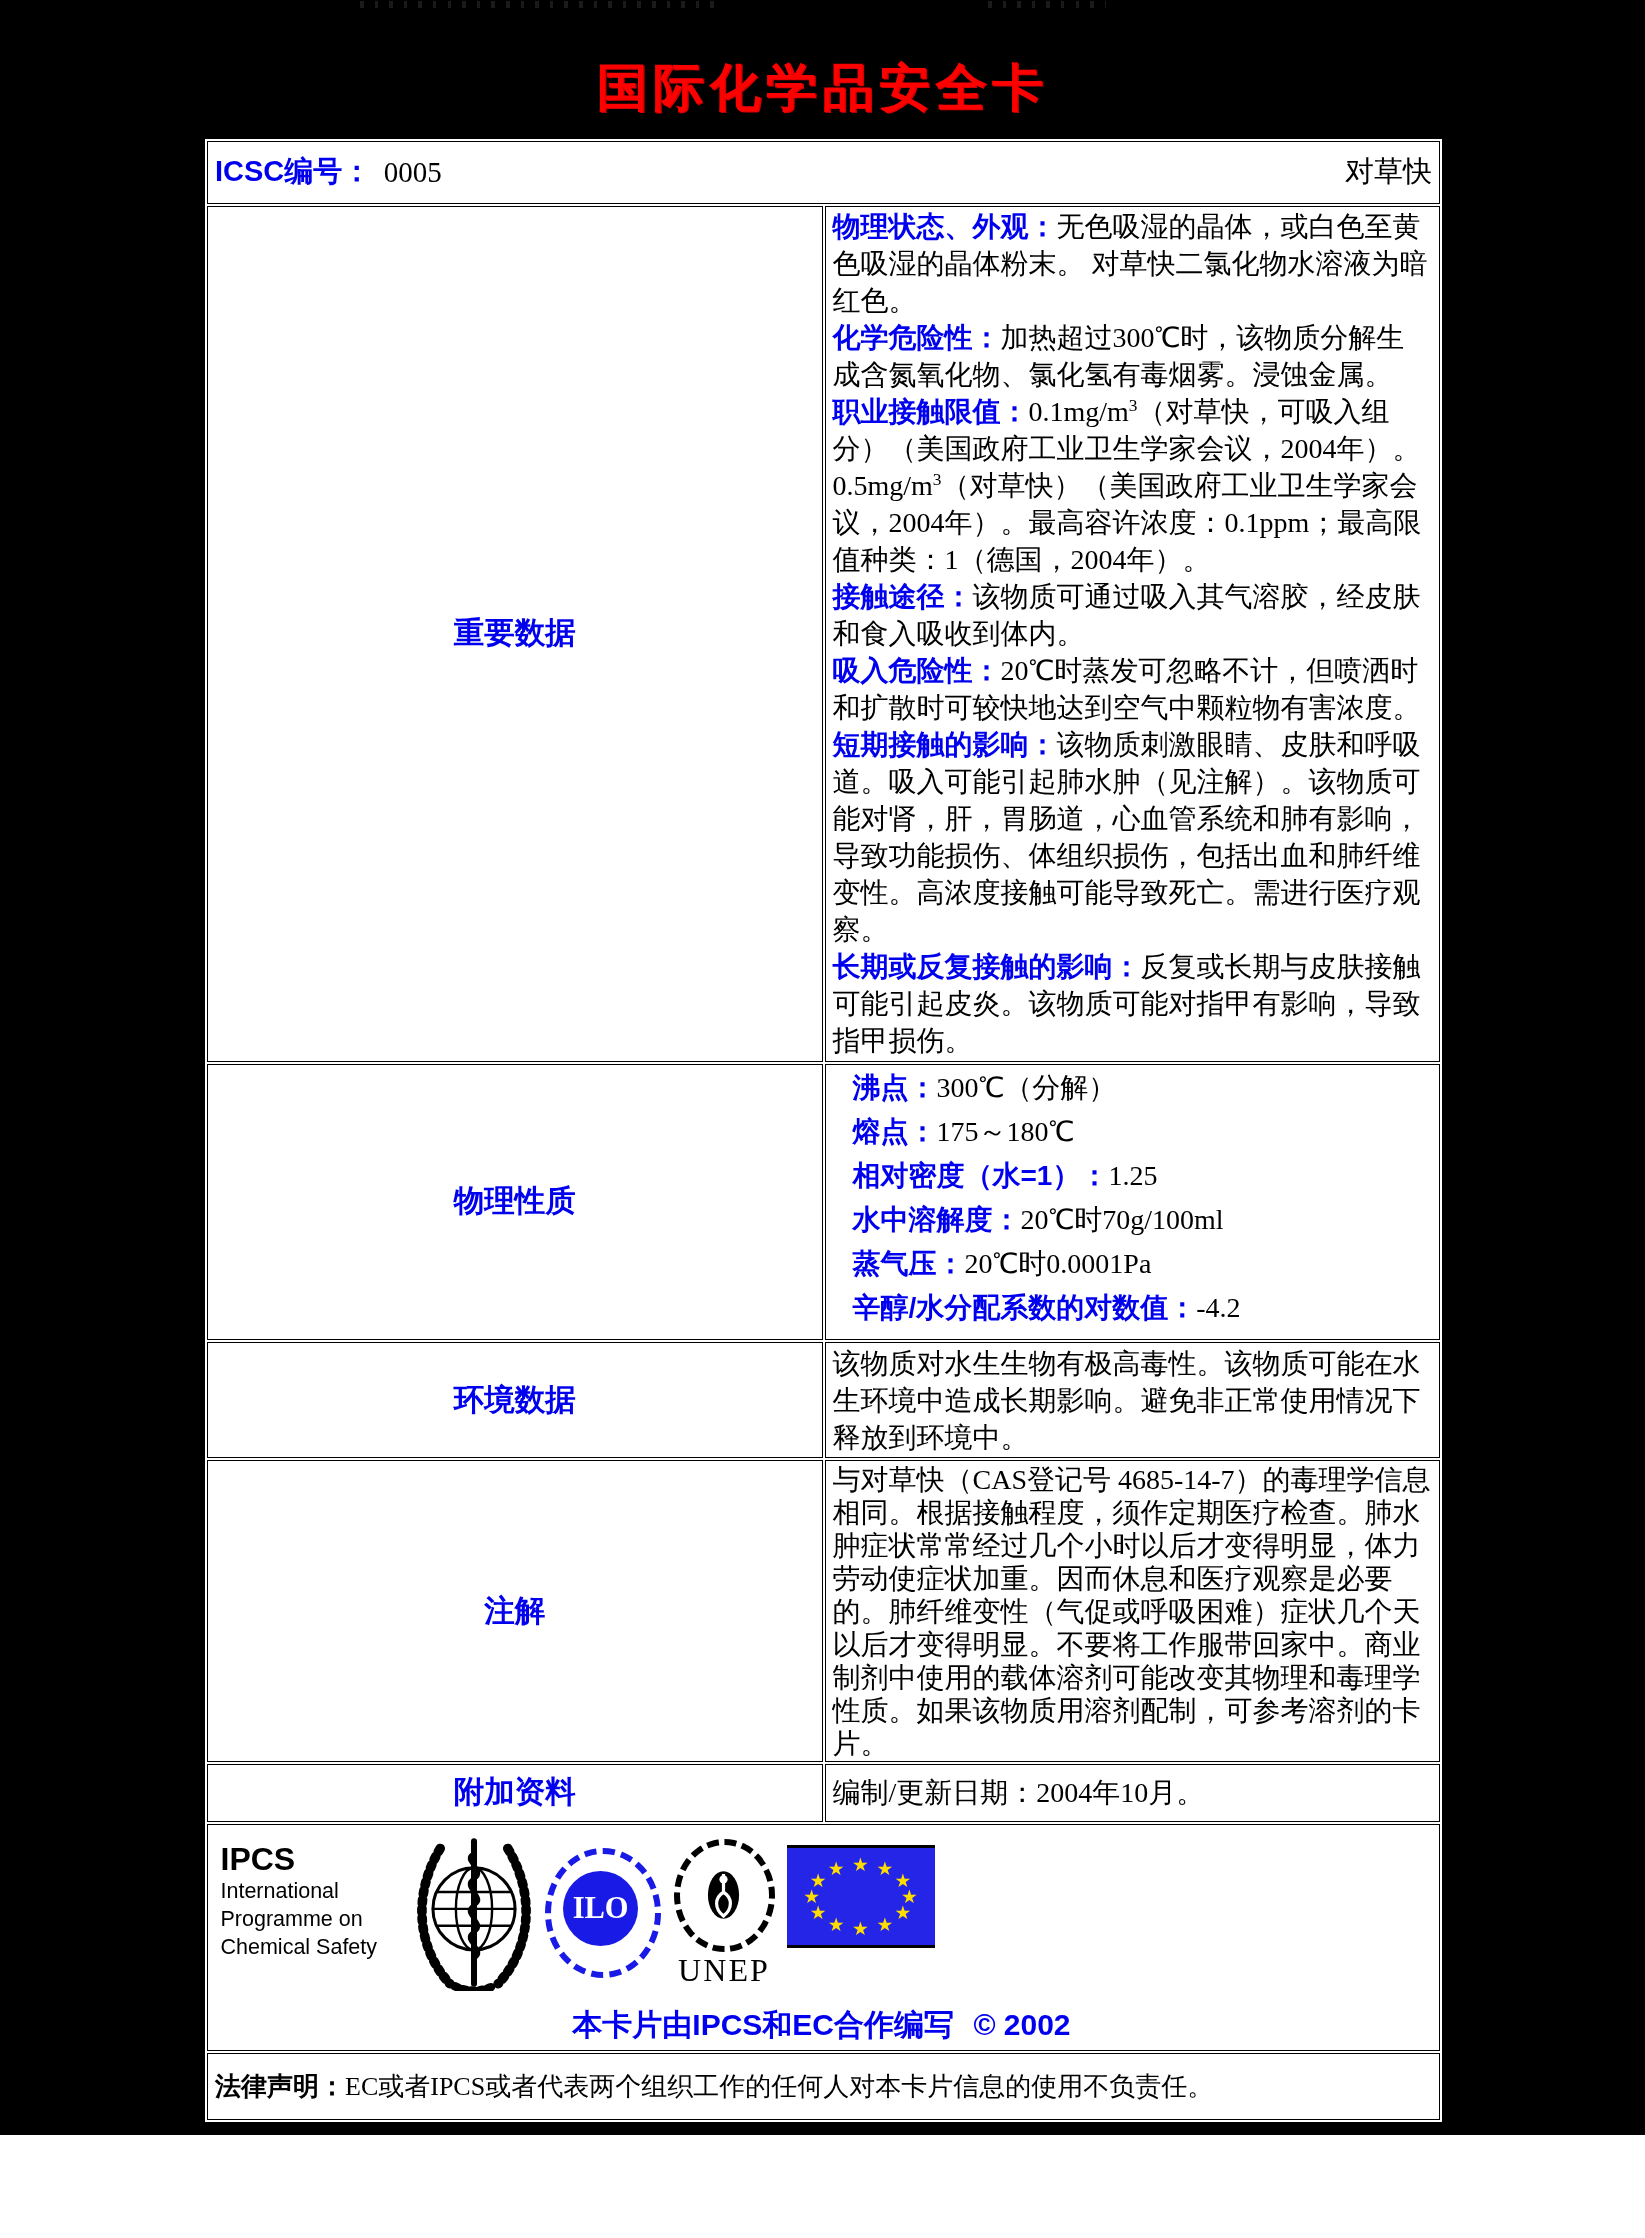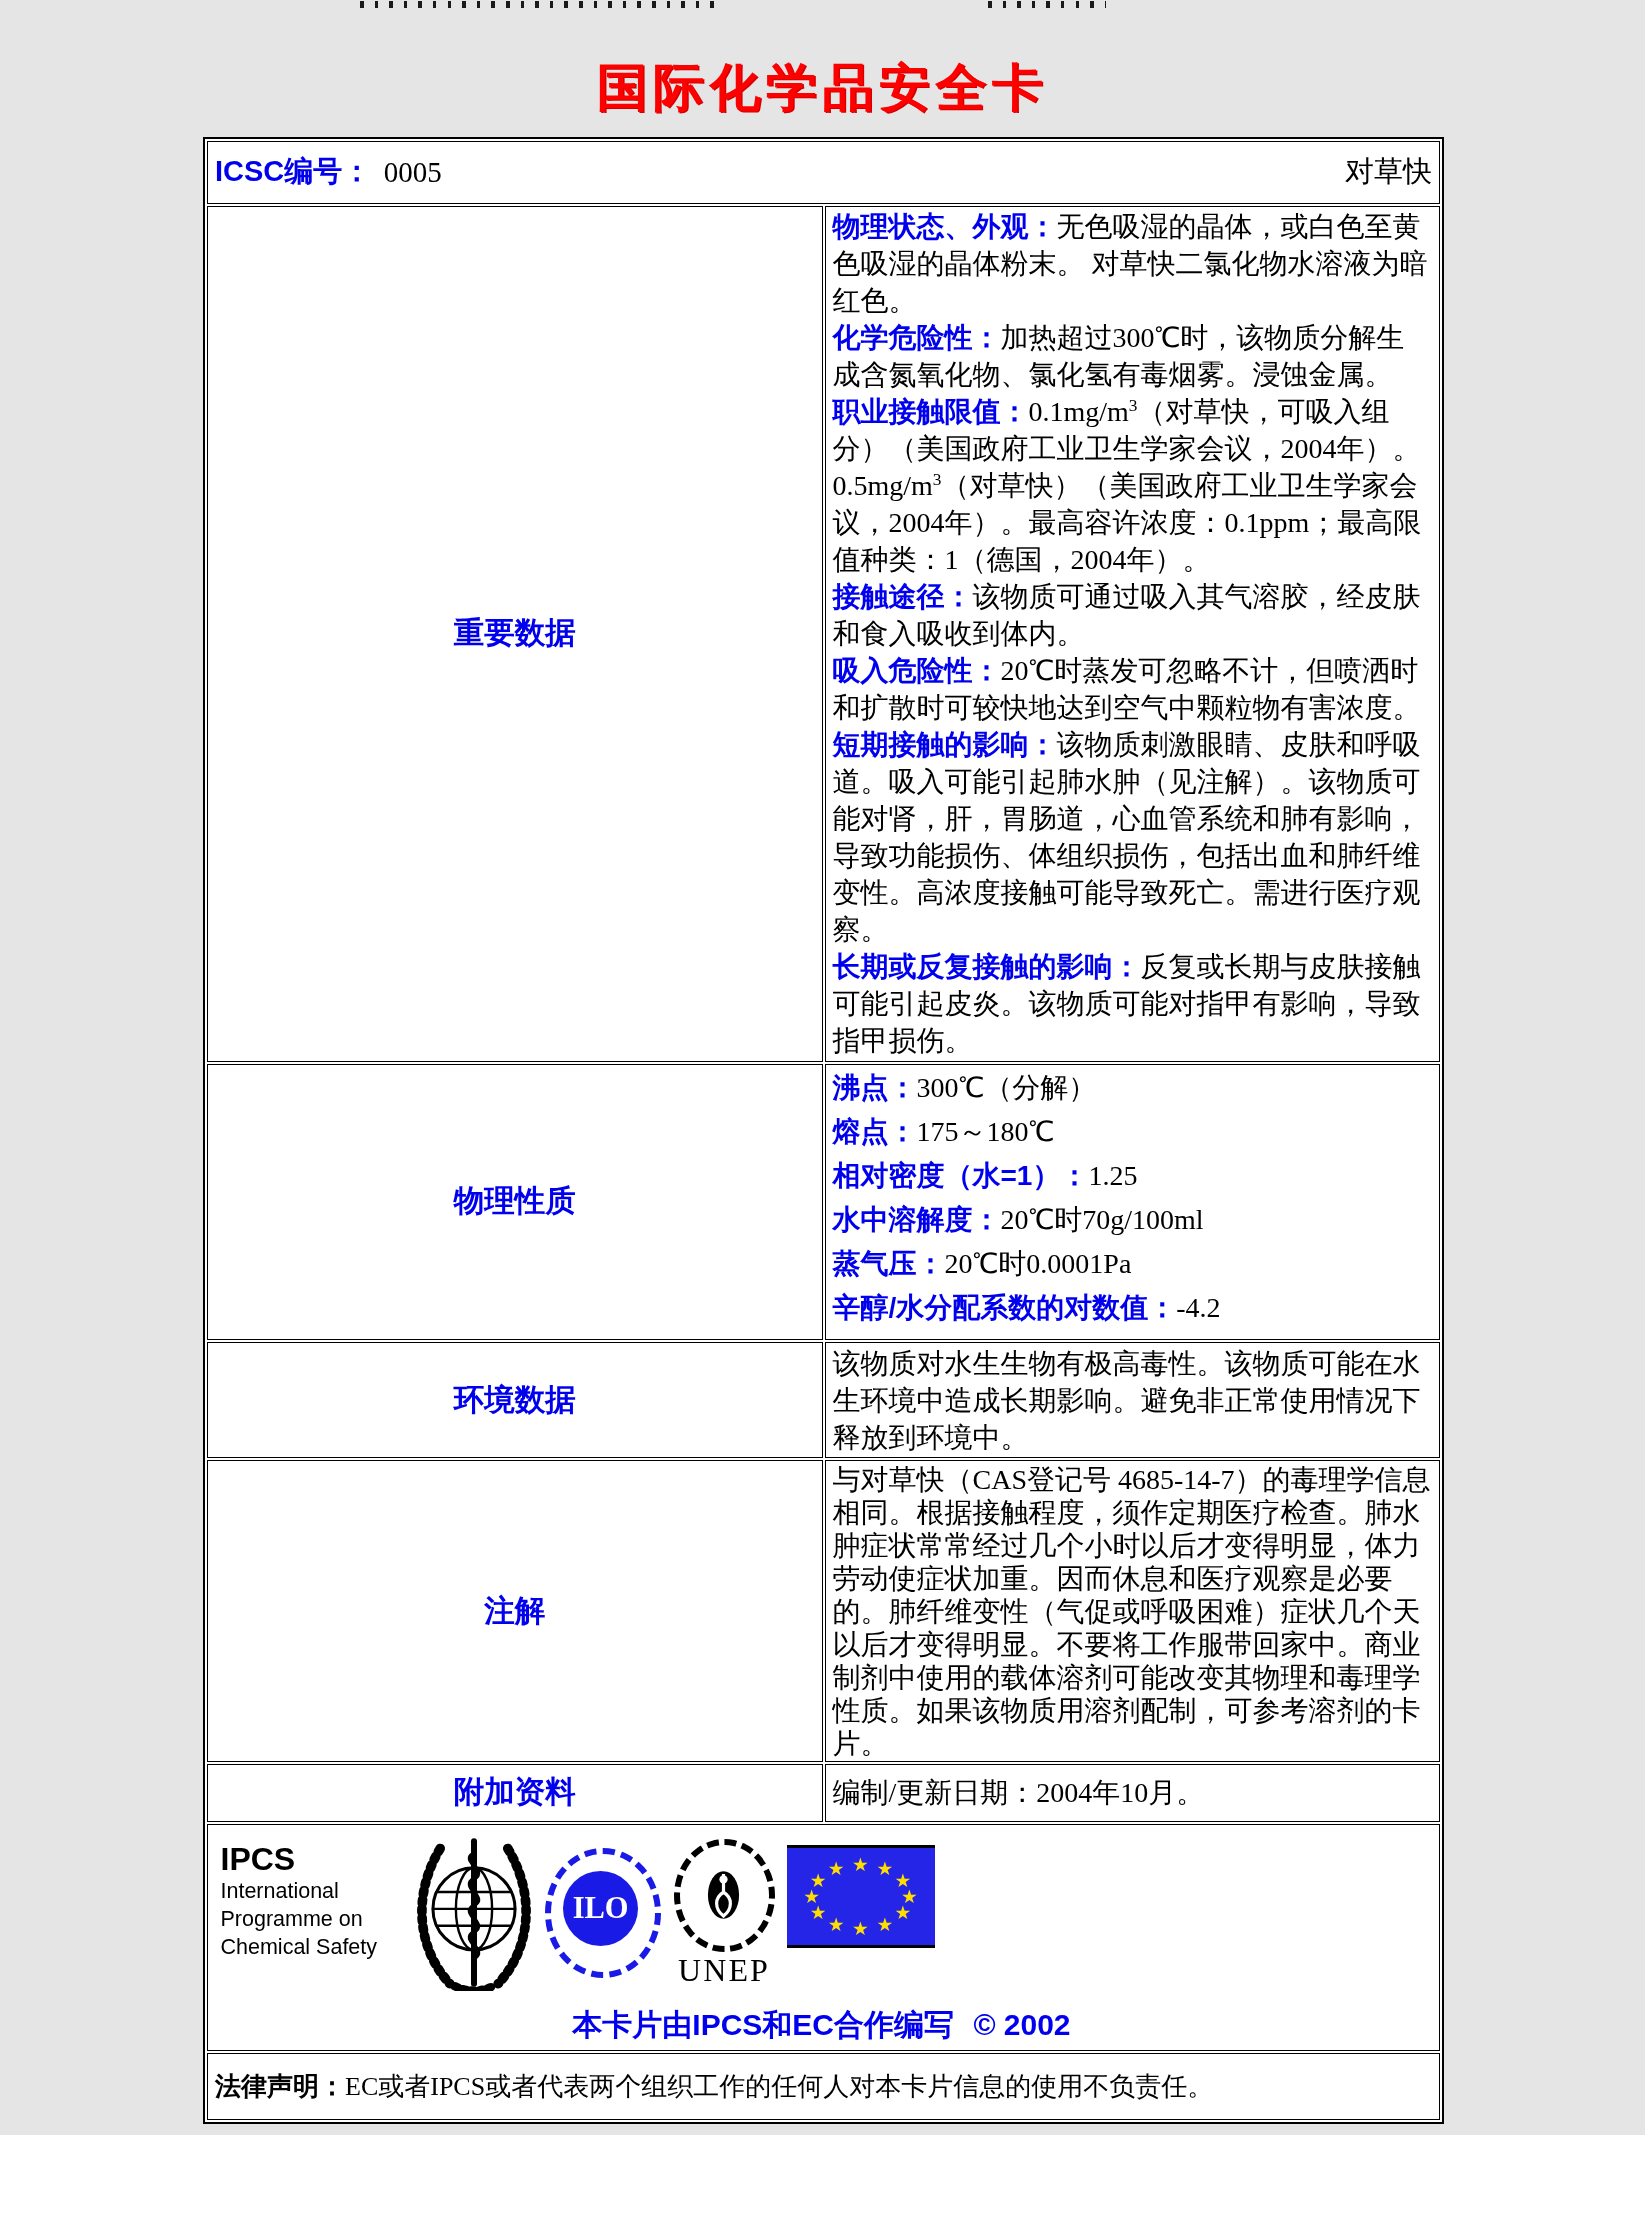--- a/index.html
+++ b/index.html
@@ -1,16 +1,16 @@
 <!DOCTYPE html>
 <html style="font-size:11px"><head>
 <meta charset="utf-8">
 <style>
   html,body{margin:0;padding:0;background:#fff;}
-  .page{position:relative;width:1645px;height:2135px;background:#e5e5e5;overflow:hidden;
+  .page{position:relative;width:1645px;height:2135px;background:#000000;overflow:hidden;
         font-family:"Liberation Serif", serif;color:#000;}
   
   .frag{position:absolute;top:1.4px;height:6.2px;
         background:repeating-linear-gradient(90deg,#1a1a1a 0 3.5px,transparent 3.5px 14.6px);}
   .frag1{left:360px;width:357px;}
   .frag2{left:988px;width:118px;}
   .title{position:absolute;top:54px;left:0;width:100%;text-align:center;margin:0;
          font-family:"Liberation Sans", sans-serif;font-weight:bold;
          font-size:51px;letter-spacing:5.5px;color:#ff0000;text-shadow:1.4px 1.4px 0 #d40000;}
   table.card{position:absolute;top:137px;left:203px;width:1241px;table-layout:fixed;
@@ -26,21 +26,21 @@
   .hdr-name{margin-left:auto;color:#000;}
   .content{font-size:28px;line-height:37px;color:#000;}
   .r-important td.content{height:818px;}
   .r-physical td.content{height:272px;}
   .r-env td.content{height:72px;}
   .r-notes td.content{height:233px;}
   .r-addl td.content{height:53px;vertical-align:middle;}
   .r-logos td{height:173px;padding:9.7px 16.6px 4.2px 12.5px;}
   .r-legal td{height:62px;vertical-align:middle;font-size:26px;}
   .para{margin:0;}
-  .phys .para{line-height:44px;}
+  .phys .para{line-height:44px;margin-left:20px;}
   .notes-td .para{line-height:33px;}
   .seg-label{color:#0000ee;font-weight:bold;font-family:"Liberation Sans", sans-serif;}
   .seg-labelblack{color:#000;font-weight:bold;font-family:"Liberation Sans", sans-serif;}
   .seg-normal{color:#000;}
   sup.seg-sup{font-size:62%;line-height:0;}
   
   .logos-wrap{display:flex;align-items:flex-start;justify-content:flex-start;padding-right:28px;}
   .ipcs-block{font-family:"Liberation Sans", sans-serif;color:#000;padding-top:7px;width:187px;}
   .ipcs-title{font-size:32px;font-weight:bold;line-height:36px;}
   .ipcs-sub{font-size:21.5px;line-height:28px;}

